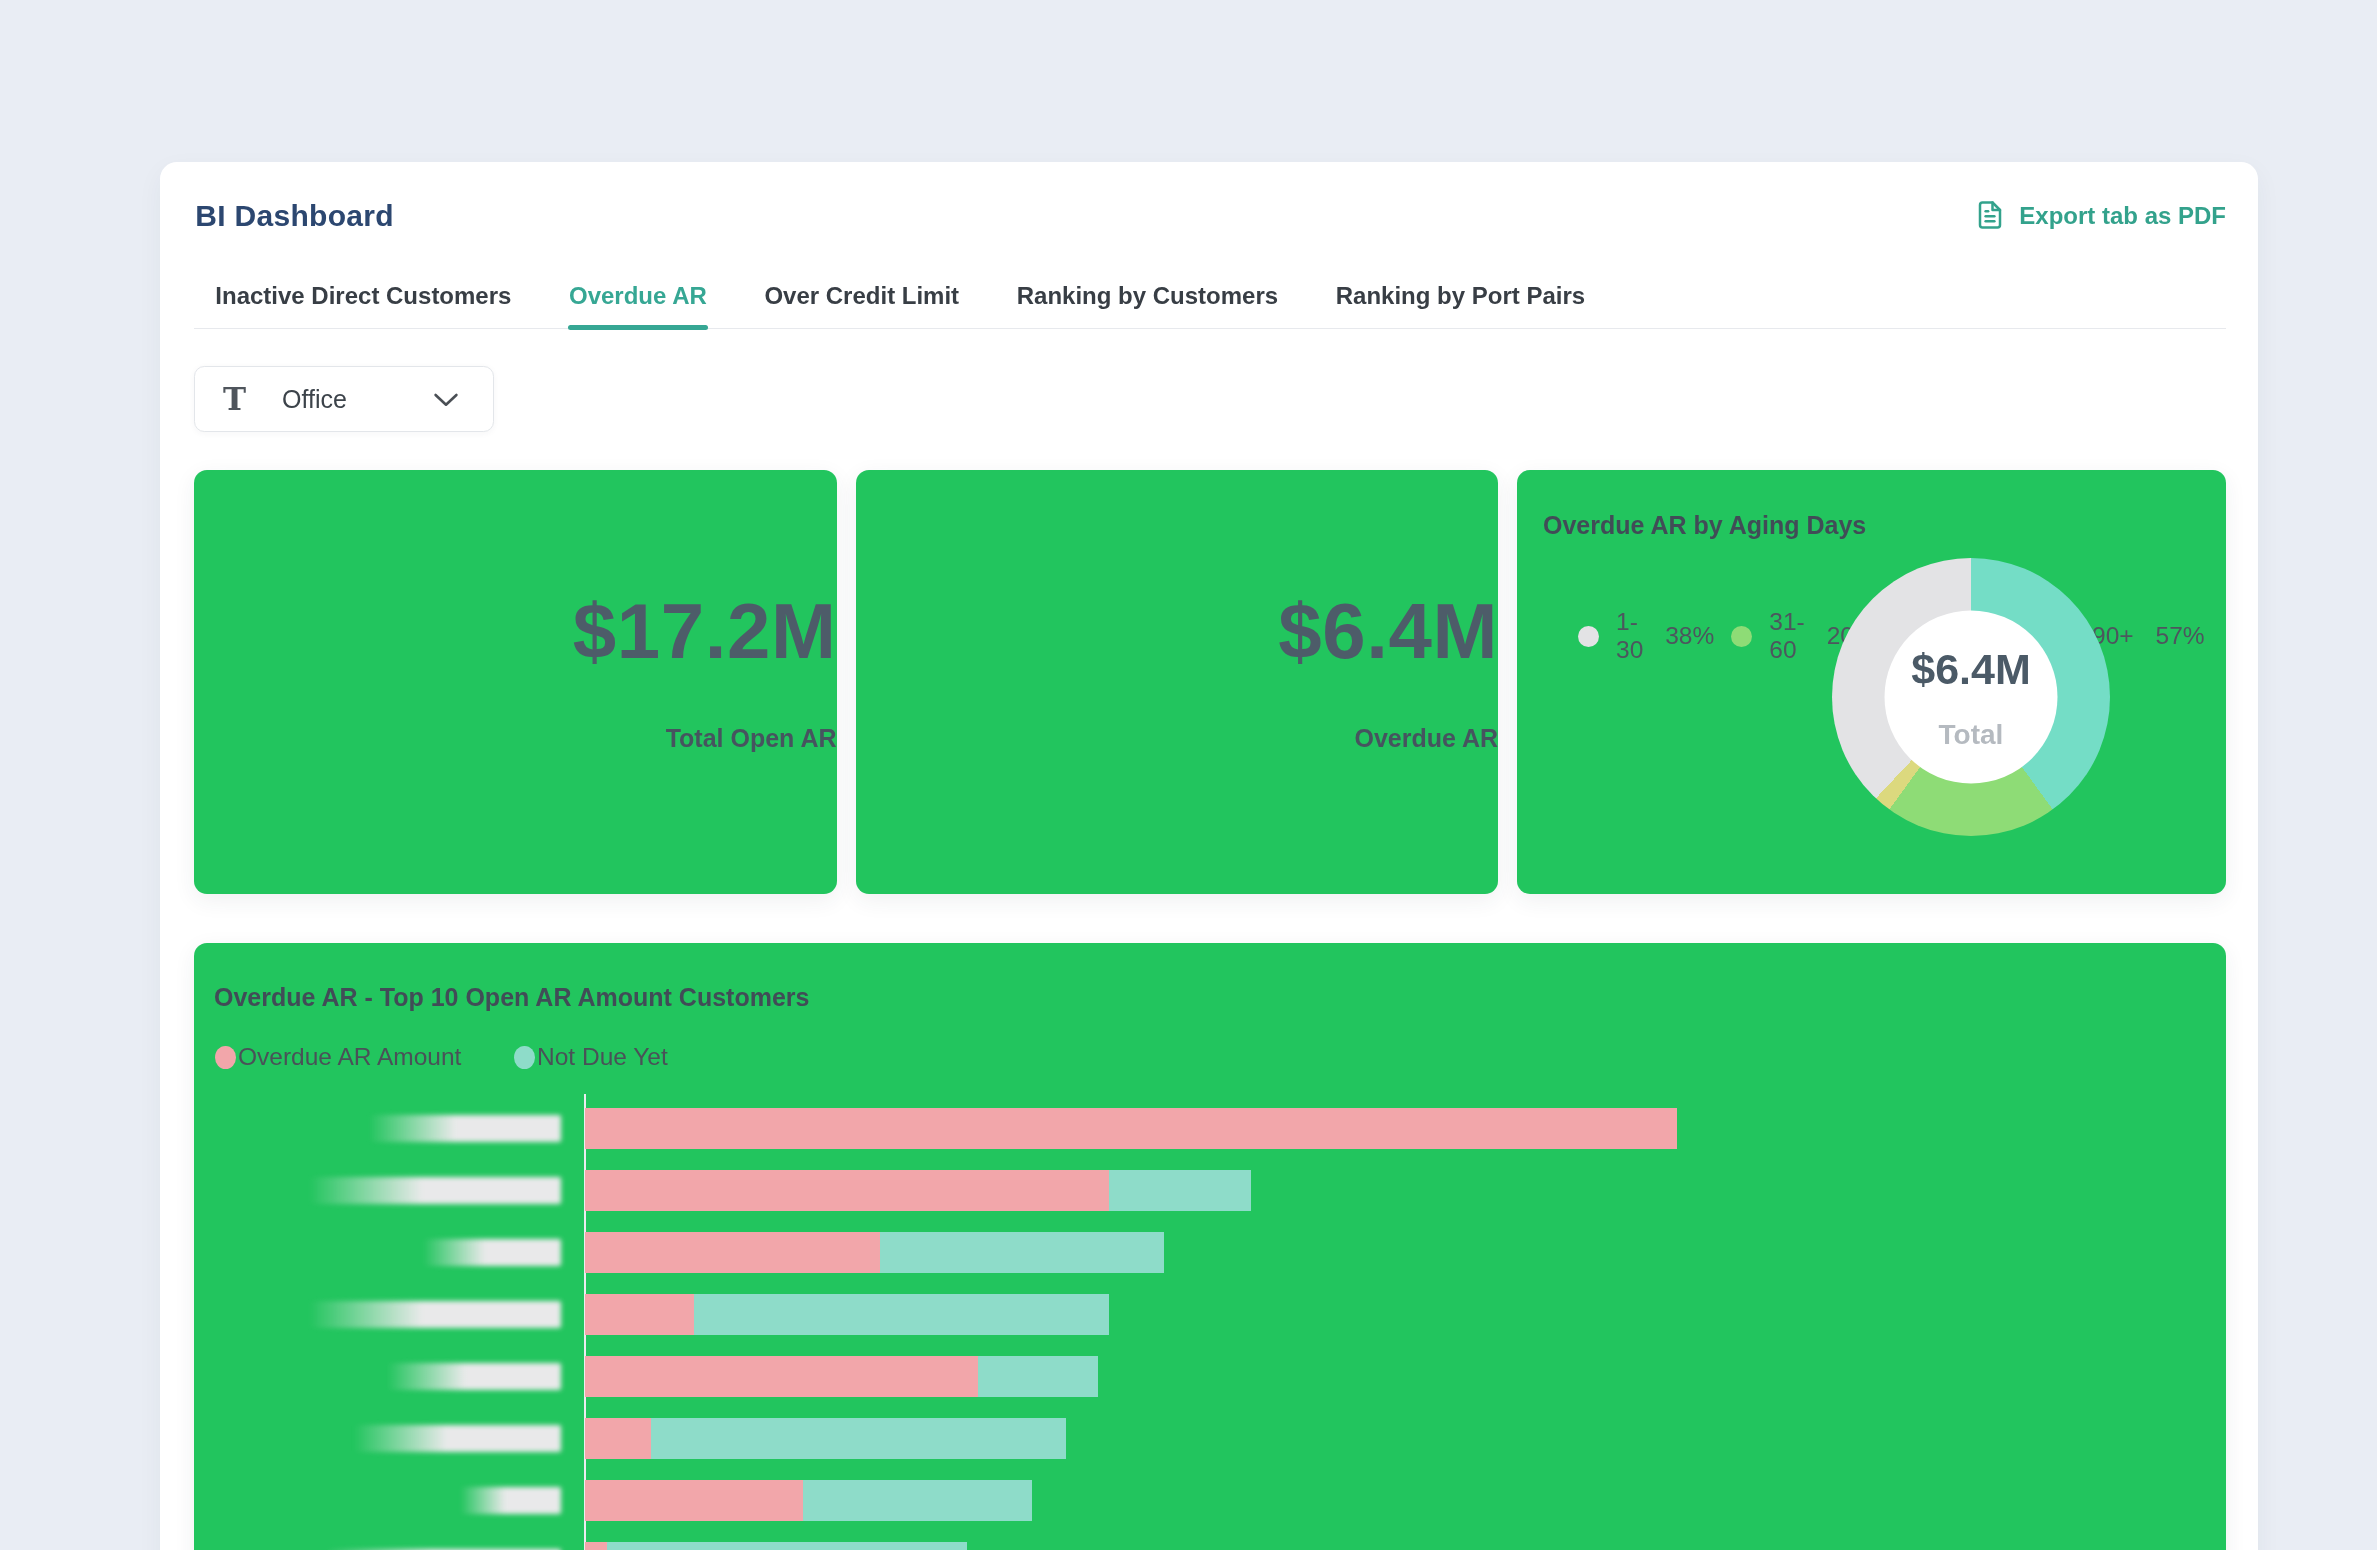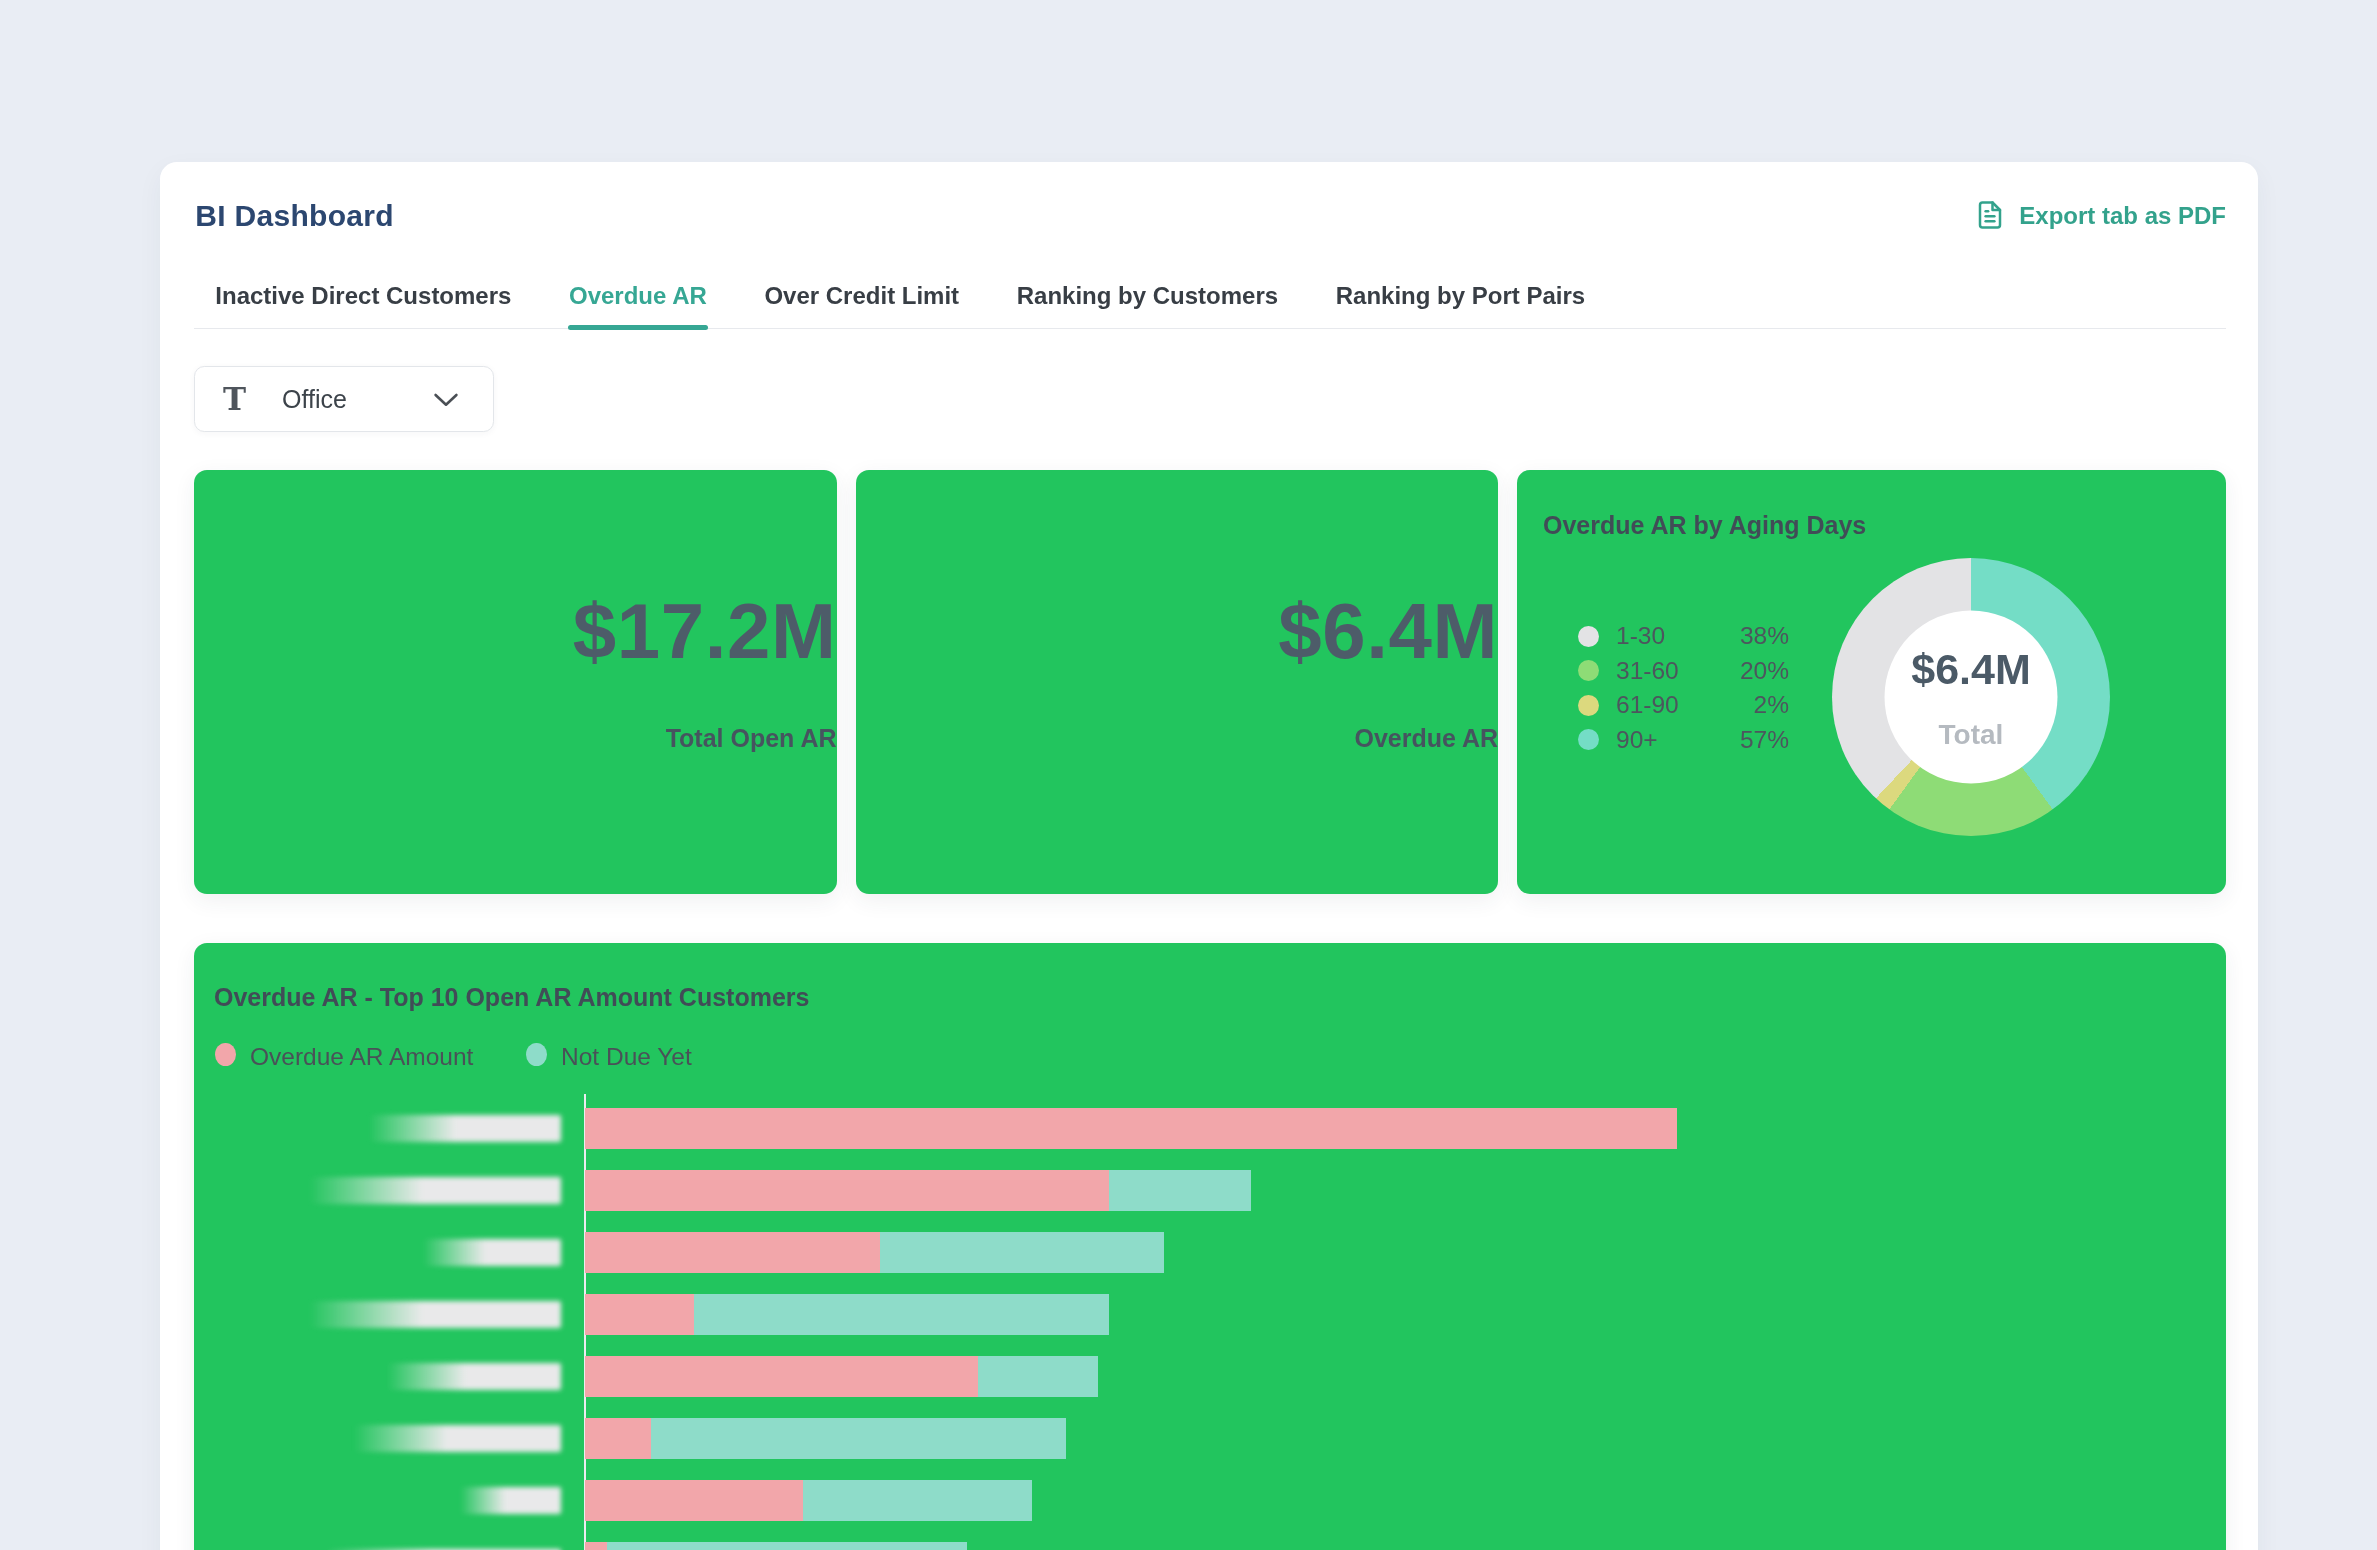--- a/index.html
+++ b/index.html
@@ -43,38 +43,38 @@
   .card {
     background:#22c55e; border-radius:13px;
     box-shadow:0 6.5px 22px rgba(40,50,70,.07);
   }
   .kpi-card { flex:1; height:424px; display:flex; flex-direction:column; align-items:flex-end; justify-content:center; }
   .kpi-value { font-size:78px; font-weight:700; color:#4d5c69; letter-spacing:0.6px; margin-top:-26px; }
   .kpi-label { font-size:25px; font-weight:700; color:#46545f; margin-top:47px; }
   .donut-card { width:709px; min-width:709px; height:424px; position:relative; }
   .card-title { font-size:25px; font-weight:700; color:#414c57; }
   .donut-card .card-title { position:absolute; left:26px; top:41px; }
-  .donut-legend { position:absolute; left:61px; top:154px; display:flex; flex-direction:column; gap:10px; width:211px; }
+  .donut-legend { position:absolute; left:61px; top:154px; display:flex; flex-direction:row; gap:17px; width:211px; }
   .dl-row { display:flex; align-items:center; height:24.5px; }
   .dl-dot { width:21px; height:21px; border-radius:50%; margin-right:17px; flex:none; }
   .dl-label { font-size:24.5px; color:#4d565e; flex:1; }
   .dl-pct { font-size:24.5px; color:#4d565e; text-align:right; min-width:71px; }
   .donut-wrap { position:absolute; right:116px; top:88px; width:278px; height:278px; }
   .donut-ring { width:278px; height:278px; border-radius:50%; }
   .donut-hole {
     position:absolute; left:50%; top:50%; transform:translate(-50%,-50%);
     width:173px; height:173px; background:#fff; border-radius:50%;
     display:flex; flex-direction:column; align-items:center; justify-content:center;
   }
   .donut-center-value { font-size:43px; font-weight:700; color:#4b5a67; }
   .donut-center-label { font-size:28px; font-weight:700; color:#b5bac0; margin-top:25px; }
   
   .bar-card { margin-top:49px; height:711px; padding:40px 30px 0 20px; overflow:hidden; }
   .bar-legend { display:flex; align-items:center; gap:53px; margin-top:31px; padding-left:1.3px; }
-  .bl-item { display:flex; gap:14px; }
+  .bl-item { display:flex; align-items:center; gap:2px; }
   .bl-dot { width:20.7px; height:23px; border-radius:50%; }
   .bl-label { font-size:24.5px; color:#4a5158; }
   .plot { position:relative; margin-top:26px; }
   .axis-line { position:absolute; left:370px; top:-2.6px; bottom:0; width:1.9px; background:#ececf0; }
   .bar-row { position:relative; height:62px; }
   .mask-wrap { position:absolute; left:0; top:0; width:347px; height:100%; display:flex; align-items:center; justify-content:flex-end; }
   .bar-label-mask { height:27px; background:linear-gradient(to left,#e9e9ea 55%,rgba(233,233,234,0)); filter:blur(2.6px); border-radius:1.9px; }
   .bars-wrap { position:absolute; left:371px; top:11px; height:41px; display:flex; }
   .seg { height:100%; }
 </style>

